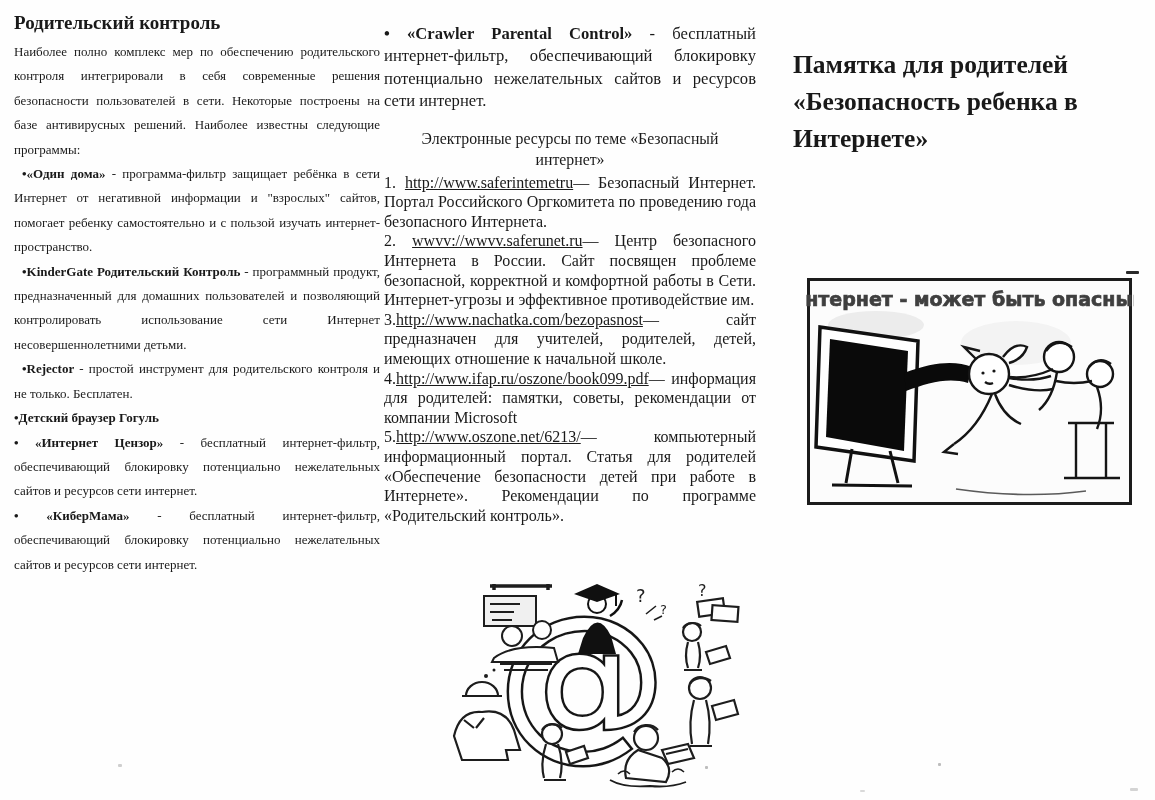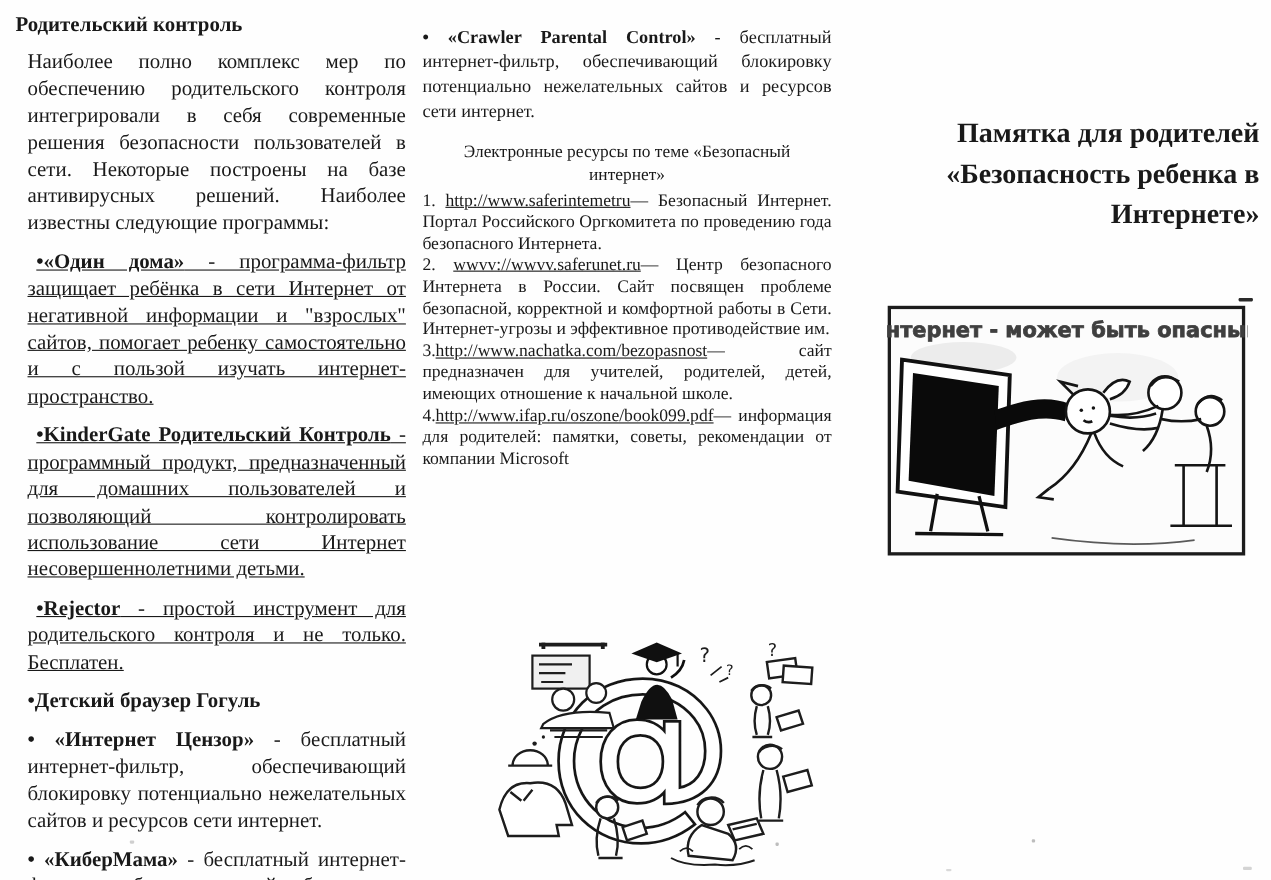--- a/index.html
+++ b/index.html
@@ -5,32 +5,32 @@
   html,body{margin:0;padding:0;}
   body{
     width:1155px;height:800px;position:relative;overflow:hidden;
     background:#fefefe;color:#191919;
     font-family:"Liberation Serif", serif;
   }
   .col{position:absolute;}
   
   .col-left{left:14px;top:8px;width:366px;}
   .col-left .heading{font-size:19px;font-weight:bold;margin:4px 0 6px 0;}
-  .col-left p{margin:11px;font-size:19px;line-height:24.4px;text-align:justify;}
-  .col-left p.item{text-indent:8px;text-decoration:underline;}
+  .col-left p{margin:0;font-size:13px;line-height:24.4px;text-align:justify;}
+  .col-left p.item{text-indent:8px;}
   .col-left p.item-flush{text-indent:0;}
   
   .col-mid{left:384px;top:12px;width:372px;margin-top:11px;}
   .col-mid .crawler{margin:0;font-size:16.6px;line-height:22.4px;text-align:justify;}
   .col-mid .mid-heading{font-size:15.8px;font-weight:normal;text-align:center;line-height:21px;margin:15px auto 3px auto;width:352px;}
   .links p{margin:0;font-size:16px;line-height:19.6px;text-align:justify;}
   .u{text-decoration:underline;}
   
   .col-right{left:793px;top:0;width:352px;}
-  .right-title{margin-top:102px;font-size:25.5px;font-weight:bold;text-align:right;line-height:37px;}
+  .right-title{margin-top:46px;font-size:25.5px;font-weight:bold;text-align:left;line-height:37px;}
   .danger-figure{position:absolute;left:806px;top:277px;width:328px;height:230px;}
   .at-figure{position:absolute;left:450px;top:574px;width:296px;height:220px;}
   .speck{position:absolute;background:#bdbdbd;border-radius:1px;}
   svg text{font-family:"DejaVu Sans", sans-serif;}
 </style>
 </head>
 <body>
 
 <div class="col col-left">
   <div class="heading">Родительский контроль</div>
@@ -44,20 +44,21 @@
 </div>
 
 <div class="col col-mid">
   <p class="crawler"><b>• «Crawler Parental Control»</b><span> - бесплатный интернет-фильтр, обеспечивающий блокировку потенциально нежелательных сайтов и ресурсов сети интернет.</span></p>
   <div class="mid-heading">Электронные ресурсы по теме «Безопасный интернет»</div>
   <div class="links">
     <p><span>1. </span><span class="u">http://www.saferintemetru</span><span>— Безопасный Интернет. Портал Российского Оргкомитета по проведению года безопасного Интернета.</span></p>
     <p><span>2. </span><span class="u">wwvv://wwvv.saferunet.ru</span><span>— Центр безопасного Интернета в России. Сайт посвящен проблеме безопасной, корректной и комфортной работы в Сети. Интернет-угрозы и эффективное противодействие им.</span></p>
     <p><span>3.</span><span class="u">http://www.nachatka.com/bezopasnost</span><span>— сайт предназначен для учителей, родителей, детей, имеющих отношение к начальной школе.</span></p>
     <p><span>4.</span><span class="u">http://www.ifap.ru/oszone/book099.pdf</span><span>— информация для родителей: памятки, советы, рекомендации от компании Microsoft</span></p>
+    <p><span>5.</span><span class="u">http://www.oszone.net/6213/</span><span>— компьютерный информационный портал. Статья для родителей «Обеспечение безопасности детей при работе в Интернете». Рекомендации по программе «Родительский контроль».</span></p>
   </div>
 </div>
 
 <div class="col col-right">
   <div class="right-title">Памятка для родителей «Безопасность ребенка в Интернете»</div>
 </div>
 
 <svg class="danger-figure" viewBox="0 0 328 230">
   <rect x="2.5" y="2.5" width="322" height="224" fill="#fcfcfc" stroke="#1c1c1c" stroke-width="3"></rect>
   <ellipse cx="70" cy="48" rx="48" ry="14" fill="#ececec"></ellipse>

